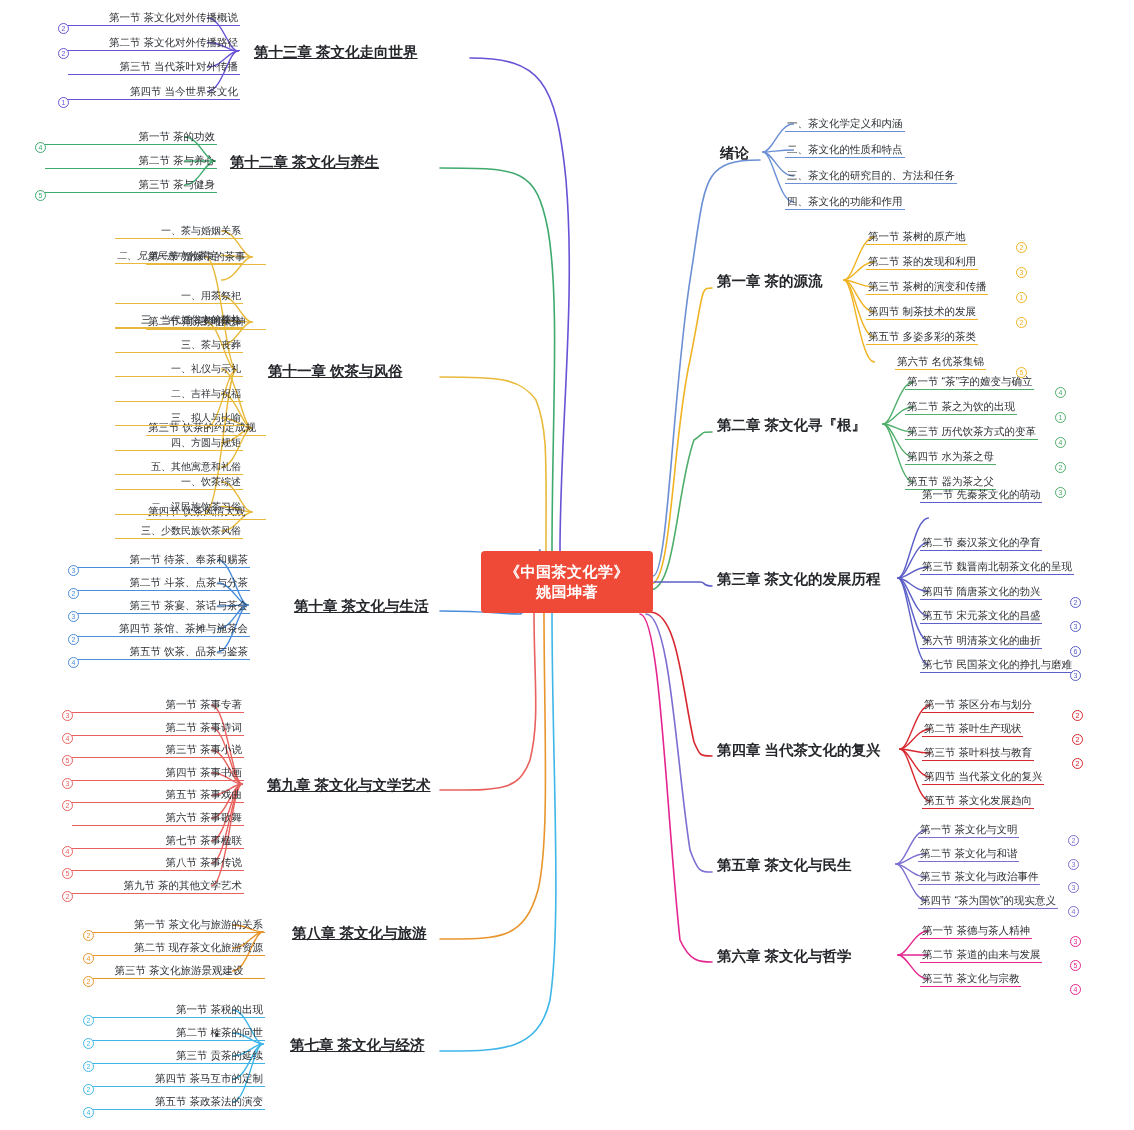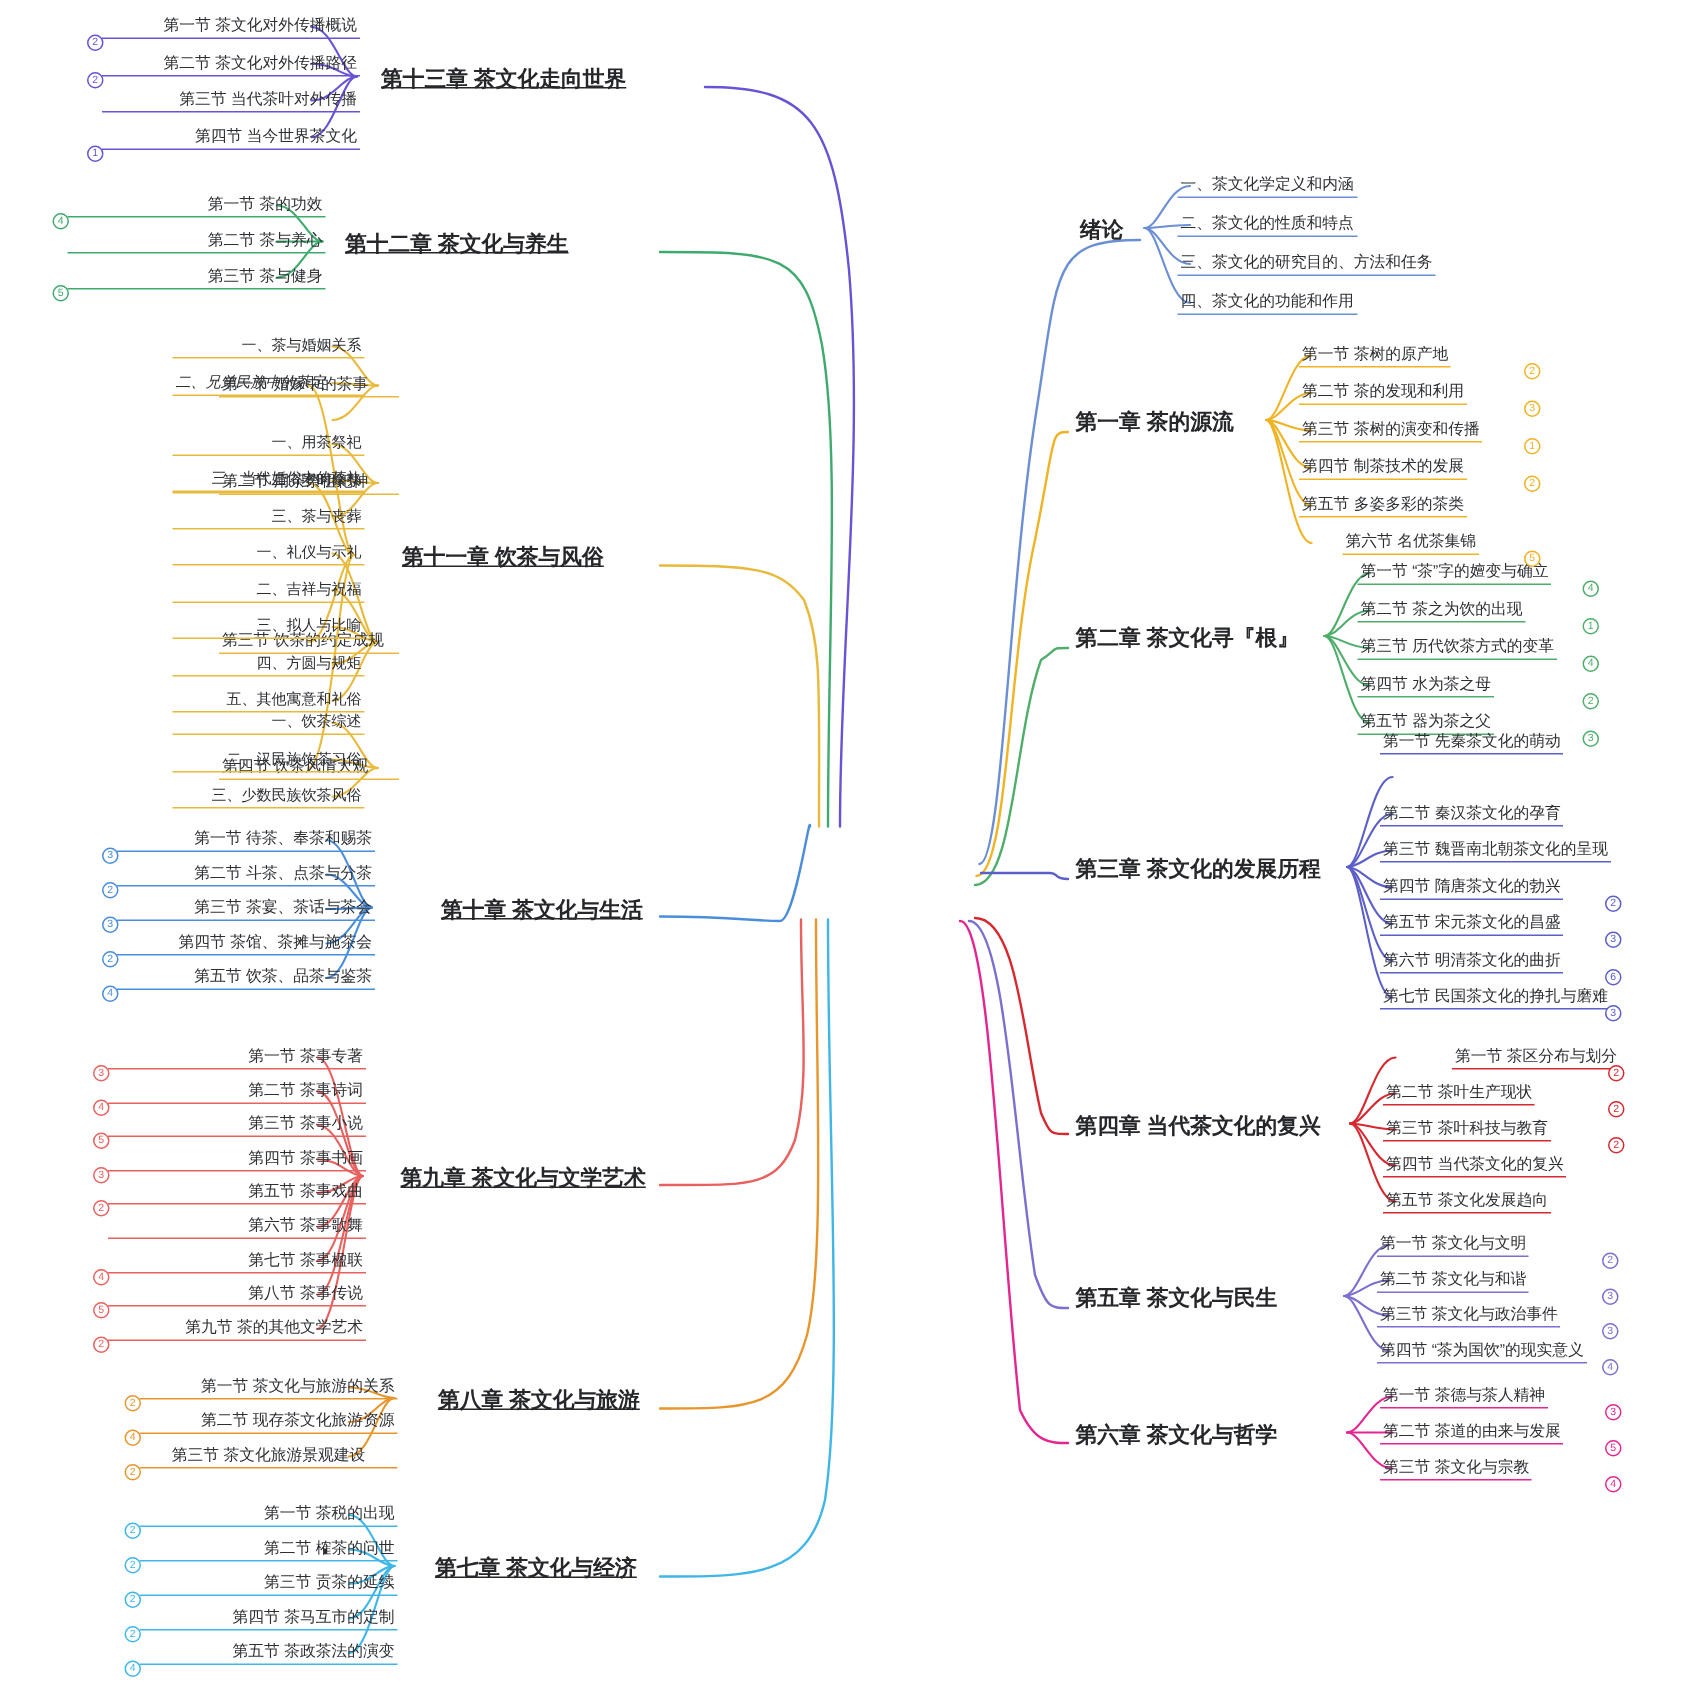--- a/index.html
+++ b/index.html
@@ -202,20 +202,24 @@
         <path d="M263,932 C253.4,932 247,948 232.6,948" stroke="#e8952c"></path>
         <path d="M263,932 C253.4,932 247,971 232.6,971" stroke="#e8952c"></path>
         <path d="M263,1044 C253.4,1044 247,1010 232.6,1010" stroke="#3fb6e8"></path>
         <path d="M263,1044 C253.4,1044 247,1033 232.6,1033" stroke="#3fb6e8"></path>
         <path d="M263,1044 C253.4,1044 247,1056 232.6,1056" stroke="#3fb6e8"></path>
         <path d="M263,1044 C253.4,1044 247,1079 232.6,1079" stroke="#3fb6e8"></path>
         <path d="M263,1044 C253.4,1044 247,1102 232.6,1102" stroke="#3fb6e8"></path>
       </g>
     </svg>
 
+  <div class="root-node">
+    <span>《中国茶文化学》</span>
+    <span>姚国坤著</span>
+  </div>
 
   <div id="nodes">
       <div class="chapter right" style="top: 143px; left: 718px; border-bottom: none;">绪论</div>
       <div class="section" style="top: 117px; border-bottom: 1.4px solid rgb(107, 143, 212); left: 785px; text-align: left;">一、茶文化学定义和内涵</div>
       <div class="section" style="top: 143px; border-bottom: 1.4px solid rgb(107, 143, 212); left: 785px; text-align: left;">二、茶文化的性质和特点</div>
       <div class="section" style="top: 169px; border-bottom: 1.4px solid rgb(107, 143, 212); left: 785px; text-align: left;">三、茶文化的研究目的、方法和任务</div>
       <div class="section" style="top: 195px; border-bottom: 1.4px solid rgb(107, 143, 212); left: 785px; text-align: left;">四、茶文化的功能和作用</div>
       <div class="chapter right" style="top: 271px; left: 715px; border-bottom: none;">第一章  茶的源流</div>
       <div class="section" style="top: 230px; border-bottom: 1.4px solid rgb(240, 179, 35); left: 866px; text-align: left;">第一节 茶树的原产地</div>
       <div class="badge" style="color: rgb(240, 179, 35); top: 242px; left: 1016px;">2</div>
@@ -245,21 +249,21 @@
       <div class="section" style="top: 560px; border-bottom: 1.4px solid rgb(91, 95, 199); left: 920px; text-align: left;">第三节 魏晋南北朝茶文化的呈现</div>
       <div class="section" style="top: 584.5px; border-bottom: 1.4px solid rgb(91, 95, 199); left: 920px; text-align: left;">第四节 隋唐茶文化的勃兴</div>
       <div class="badge" style="color: rgb(91, 95, 199); top: 596.5px; left: 1070px;">2</div>
       <div class="section" style="top: 609px; border-bottom: 1.4px solid rgb(91, 95, 199); left: 920px; text-align: right;">第五节 宋元茶文化的昌盛</div>
       <div class="badge" style="color: rgb(91, 95, 199); top: 621px; left: 1070px;">3</div>
       <div class="section" style="top: 633.5px; border-bottom: 1.4px solid rgb(91, 95, 199); left: 920px; text-align: left;">第六节 明清茶文化的曲折</div>
       <div class="badge" style="color: rgb(91, 95, 199); top: 645.5px; left: 1070px;">6</div>
       <div class="section" style="top: 658px; border-bottom: 1.4px solid rgb(91, 95, 199); left: 920px; text-align: left;">第七节 民国茶文化的挣扎与磨难</div>
       <div class="badge" style="color: rgb(91, 95, 199); top: 670px; left: 1070px;">3</div>
       <div class="chapter right" style="top: 740px; left: 715px; border-bottom: none;">第四章 当代茶文化的复兴</div>
-      <div class="section" style="top: 698px; border-bottom: 1.4px solid rgb(216, 40, 47); left: 922px; text-align: left; margin-left: 46px;">第一节 茶区分布与划分</div>
+      <div class="section" style="top: 698px; border-bottom: 1.4px solid rgb(216, 40, 47); left: 922px; text-align: left;">第一节 茶区分布与划分</div>
       <div class="badge" style="color: rgb(216, 40, 47); top: 710px; left: 1072px;">2</div>
       <div class="section" style="top: 722px; border-bottom: 1.4px solid rgb(216, 40, 47); left: 922px; text-align: left;">第二节 茶叶生产现状</div>
       <div class="badge" style="color: rgb(216, 40, 47); top: 734px; left: 1072px;">2</div>
       <div class="section" style="top: 746px; border-bottom: 1.4px solid rgb(216, 40, 47); left: 922px; text-align: left;">第三节 茶叶科技与教育</div>
       <div class="badge" style="color: rgb(216, 40, 47); top: 758px; left: 1072px;">2</div>
       <div class="section" style="top: 770px; border-bottom: 1.4px solid rgb(216, 40, 47); left: 922px; text-align: left;">第四节 当代茶文化的复兴</div>
       <div class="section" style="top: 794px; border-bottom: 1.4px solid rgb(216, 40, 47); left: 922px; text-align: left;">第五节 茶文化发展趋向</div>
       <div class="chapter right" style="top: 855px; left: 715px; border-bottom: none;">第五章 茶文化与民生</div>
       <div class="section" style="top: 823px; border-bottom: 1.4px solid rgb(123, 111, 208); left: 918px; text-align: left;">第一节 茶文化与文明</div>
       <div class="badge" style="color: rgb(123, 111, 208); top: 835px; left: 1068px;">2</div>

